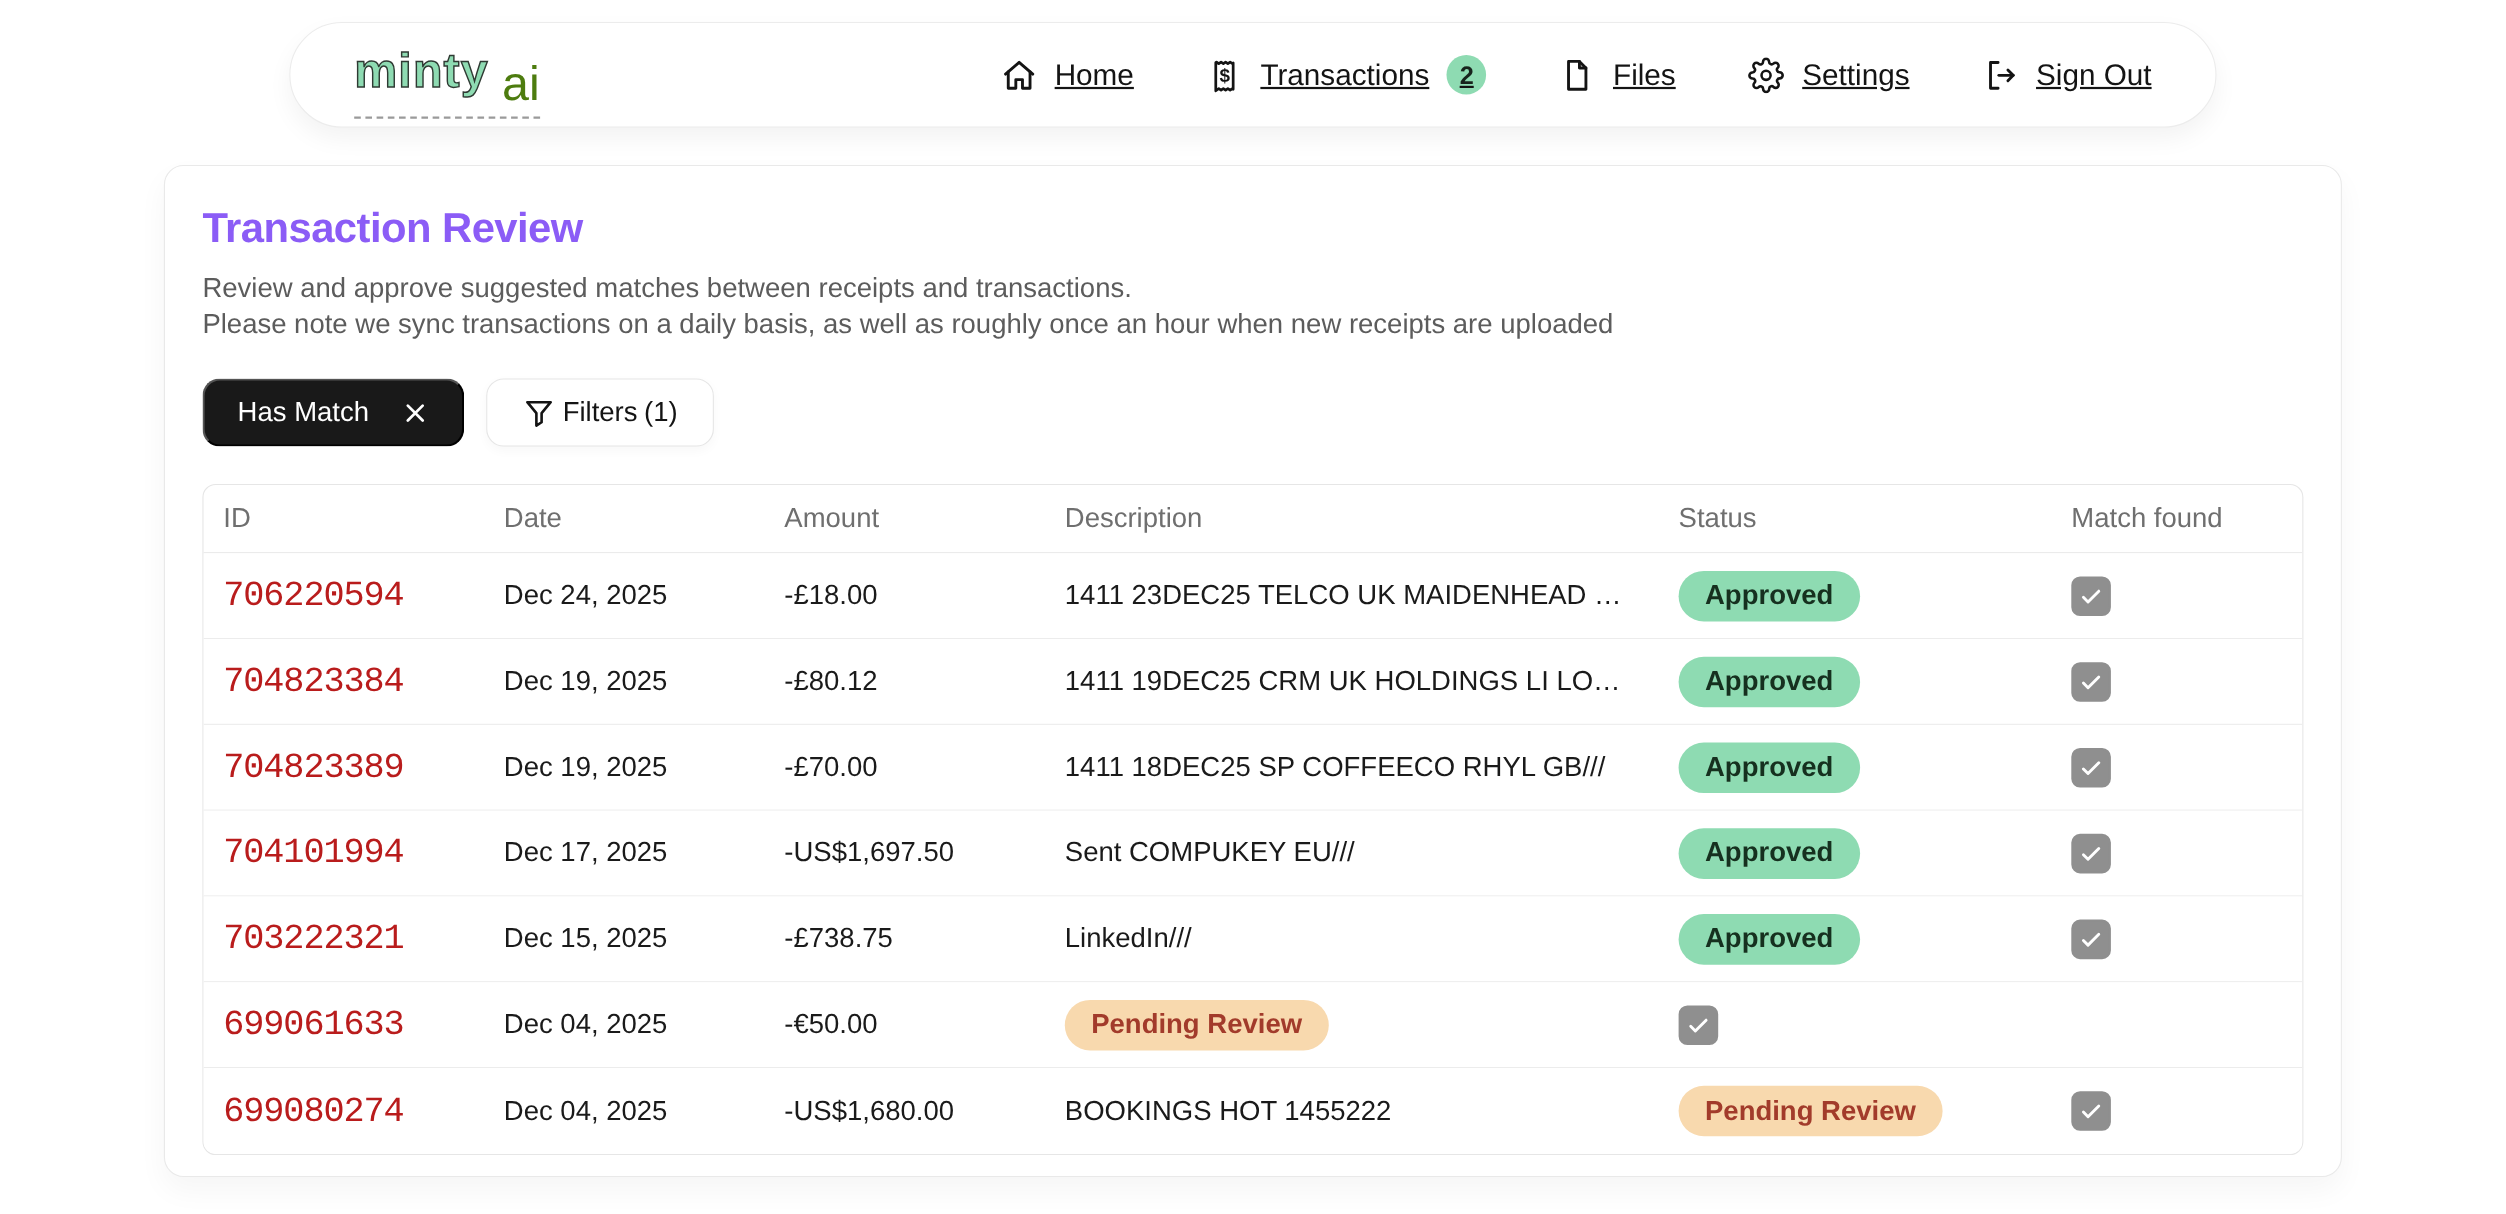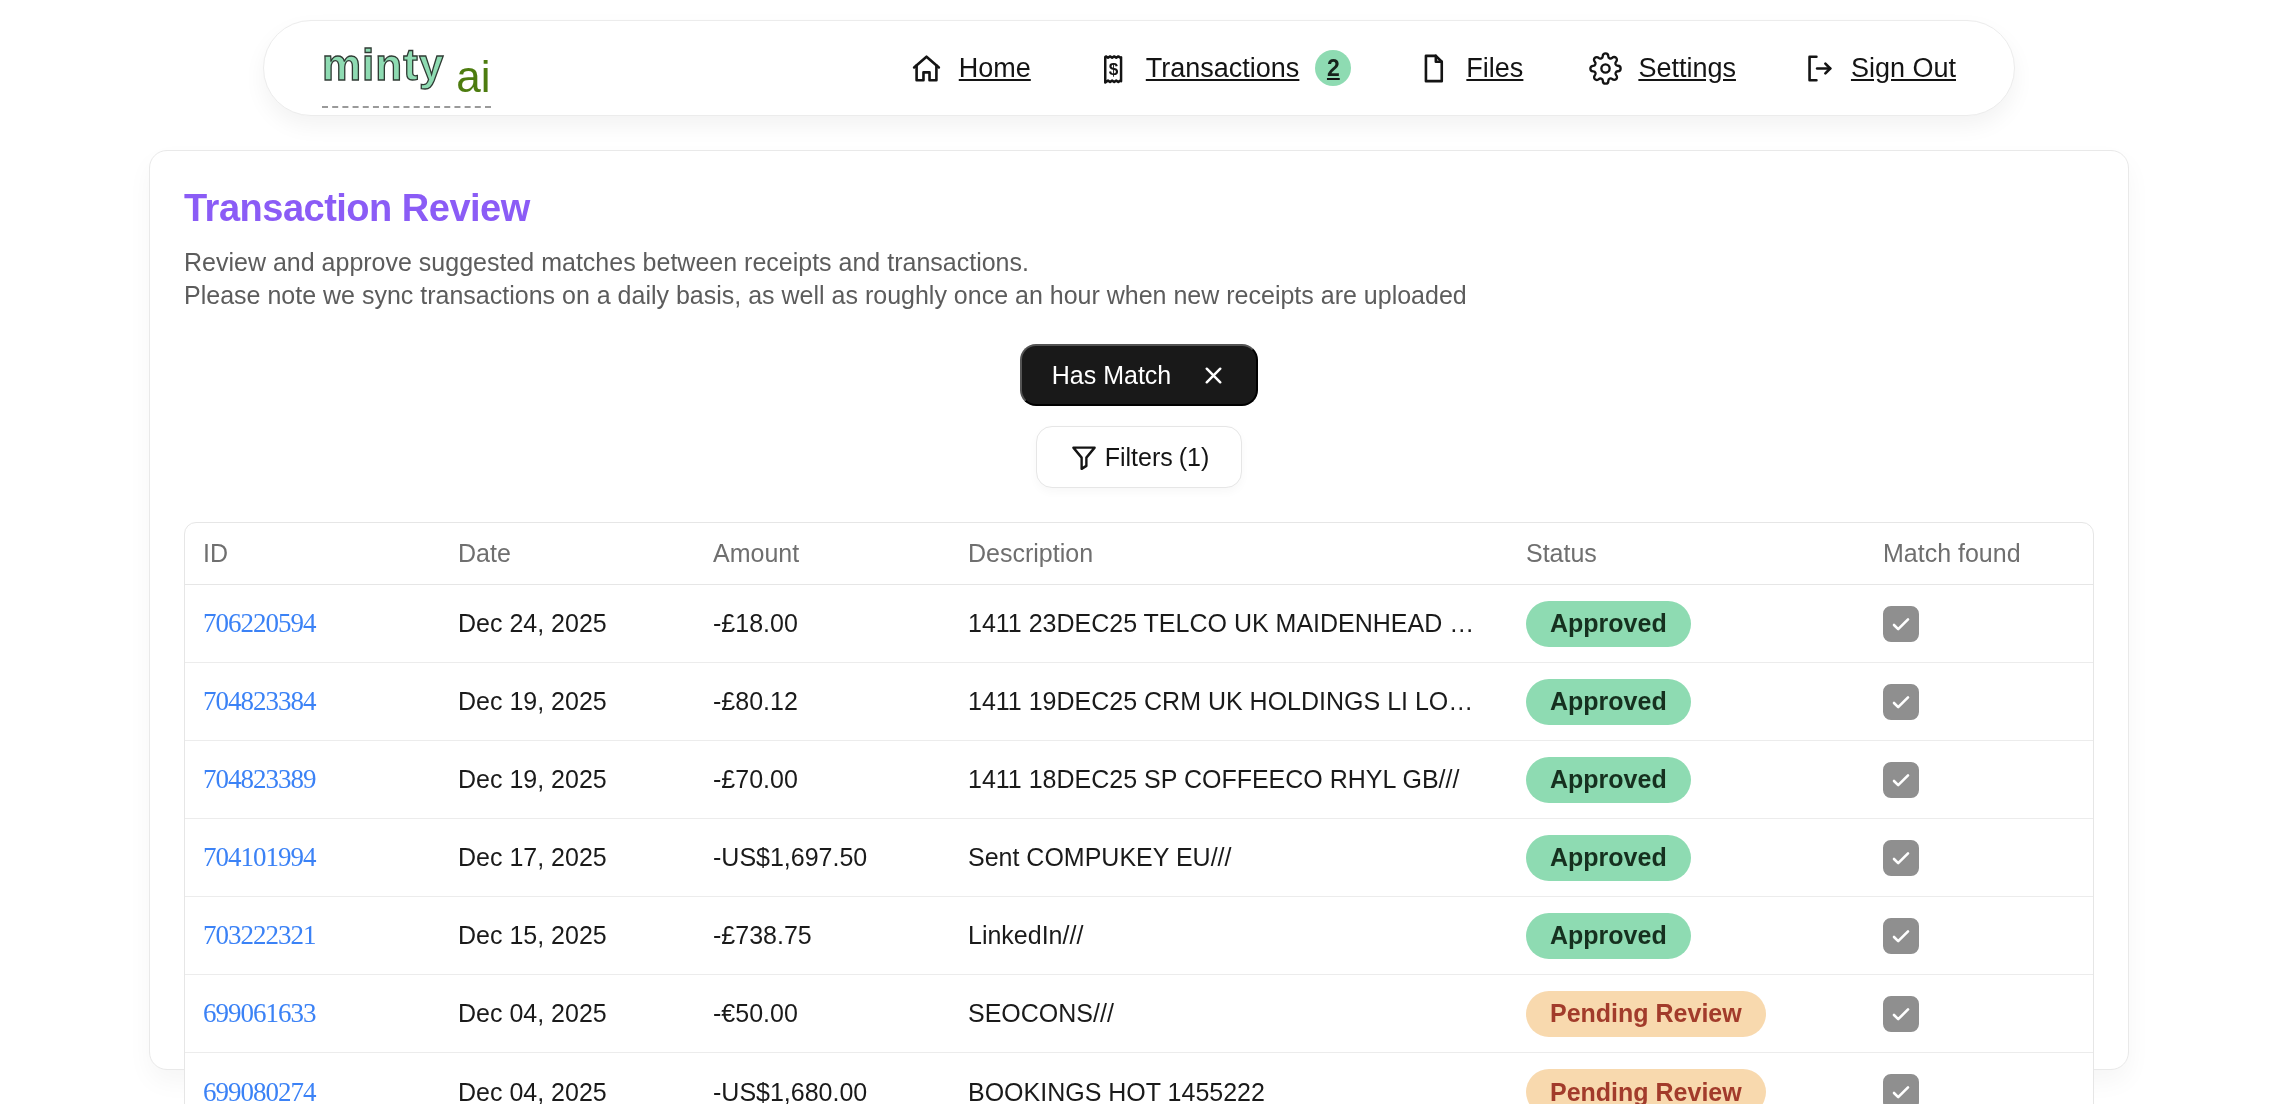--- a/index.html
+++ b/index.html
@@ -66,21 +66,21 @@
   .page-title {
     font-size: 38px; font-weight: 700; color: #8b5cf6;
     letter-spacing: -0.5px;
     margin-bottom: 16px;
   }
   .page-subtitle {
     font-size: 25px; color: #5c5c5c; line-height: 33px;
   }
 
   
-  .chips-row { display: flex; align-items: center; gap: 20px; margin-top: 32px; flex-direction: column; }
+  .chips-row { display: flex; align-items: center; gap: 20px; margin-top: 32px; }
   .chip-active {
     display: inline-flex; align-items: center; gap: 30px;
     height: 62px; padding: 0 30px;
     background: var(--active-chip-bg); color: #fff;
     border-radius: 16px; font-size: 25px; font-weight: 500;
     cursor: pointer;
   }
   .chip-active svg { width: 25px; height: 25px; }
   .filters-button {
     display: inline-flex; align-items: center; gap: 6px;
@@ -111,22 +111,22 @@
     color: #6f6f6f; font-size: 25px;
   }
   .trow {
     height: 78px;
     border-bottom: 1px solid #ececec;
     background: #fff;
   }
   .trow:last-child { border-bottom: none; }
   .cell { padding-left: 18px; }
   .c-id {
-    font-family: Liberation Serif, serif;
-    font-size: 27px; color: #3b82f6; letter-spacing: -1px;
+    font-family: Liberation Mono, monospace;
+    font-size: 32px; color: #b91c1c; letter-spacing: -1px;
   }
   .c-date, .c-amount, .c-desc { font-size: 25px; color: #1a1a1a; }
   .c-desc {
     white-space: nowrap; overflow: hidden; text-overflow: ellipsis;
     padding-right: 24px;
   }
   .badge {
     display: inline-flex; align-items: center;
     height: 46px; padding: 0 24px; border-radius: 23px;
     font-size: 25px; font-weight: 600; white-space: nowrap;
@@ -313,21 +313,20 @@
           <path d="M5 13l4.2 4.2L19 7.4"></path>
         </svg>
       </span>
     </div>
   </div>
 
   <div class="trow">
     <div class="cell c-id">699061633</div>
     <div class="cell c-date">Dec 04, 2025</div>
     <div class="cell c-amount">-€50.00</div>
-    <div class="cell c-desc">SEOCONS///</div>
     <div class="cell">
       <span class="badge badge-pending">Pending Review</span>
     </div>
     <div class="cell">
       <span class="checkbox checked">
         <svg viewBox="0 0 24 24" fill="none" stroke="#ffffff" stroke-width="2.6" stroke-linecap="round" stroke-linejoin="round">
           <path d="M5 13l4.2 4.2L19 7.4"></path>
         </svg>
       </span>
     </div>

